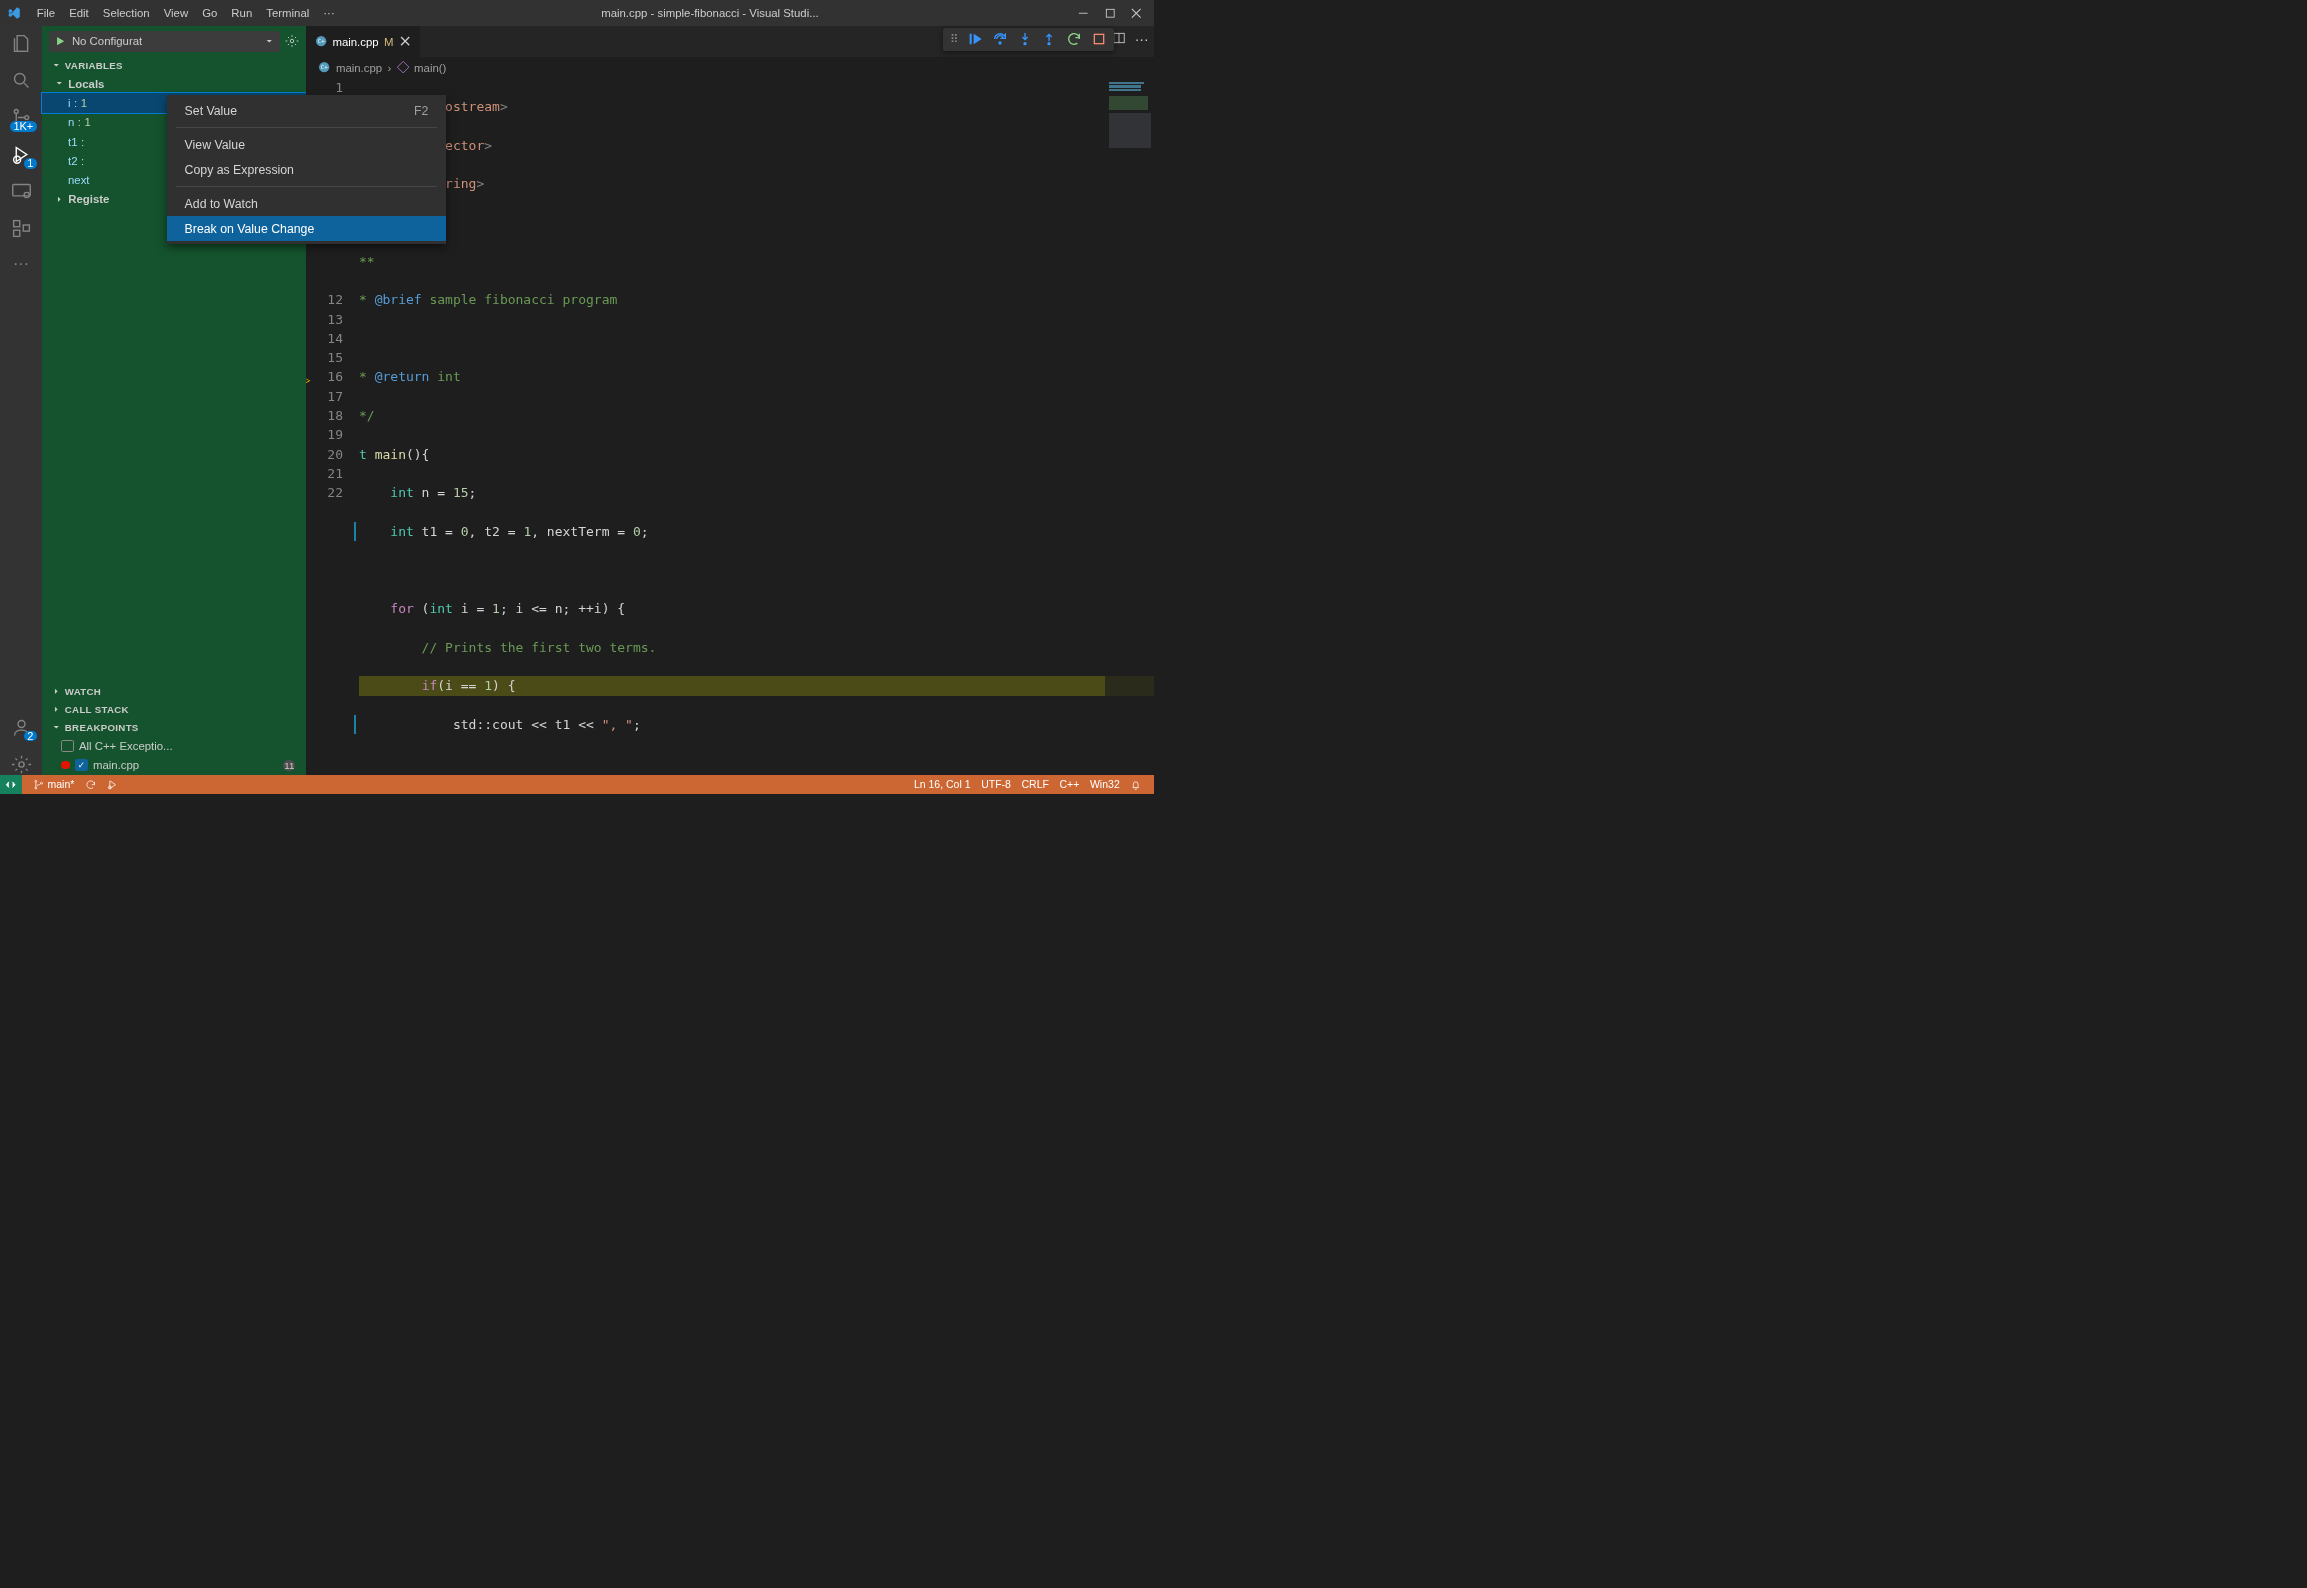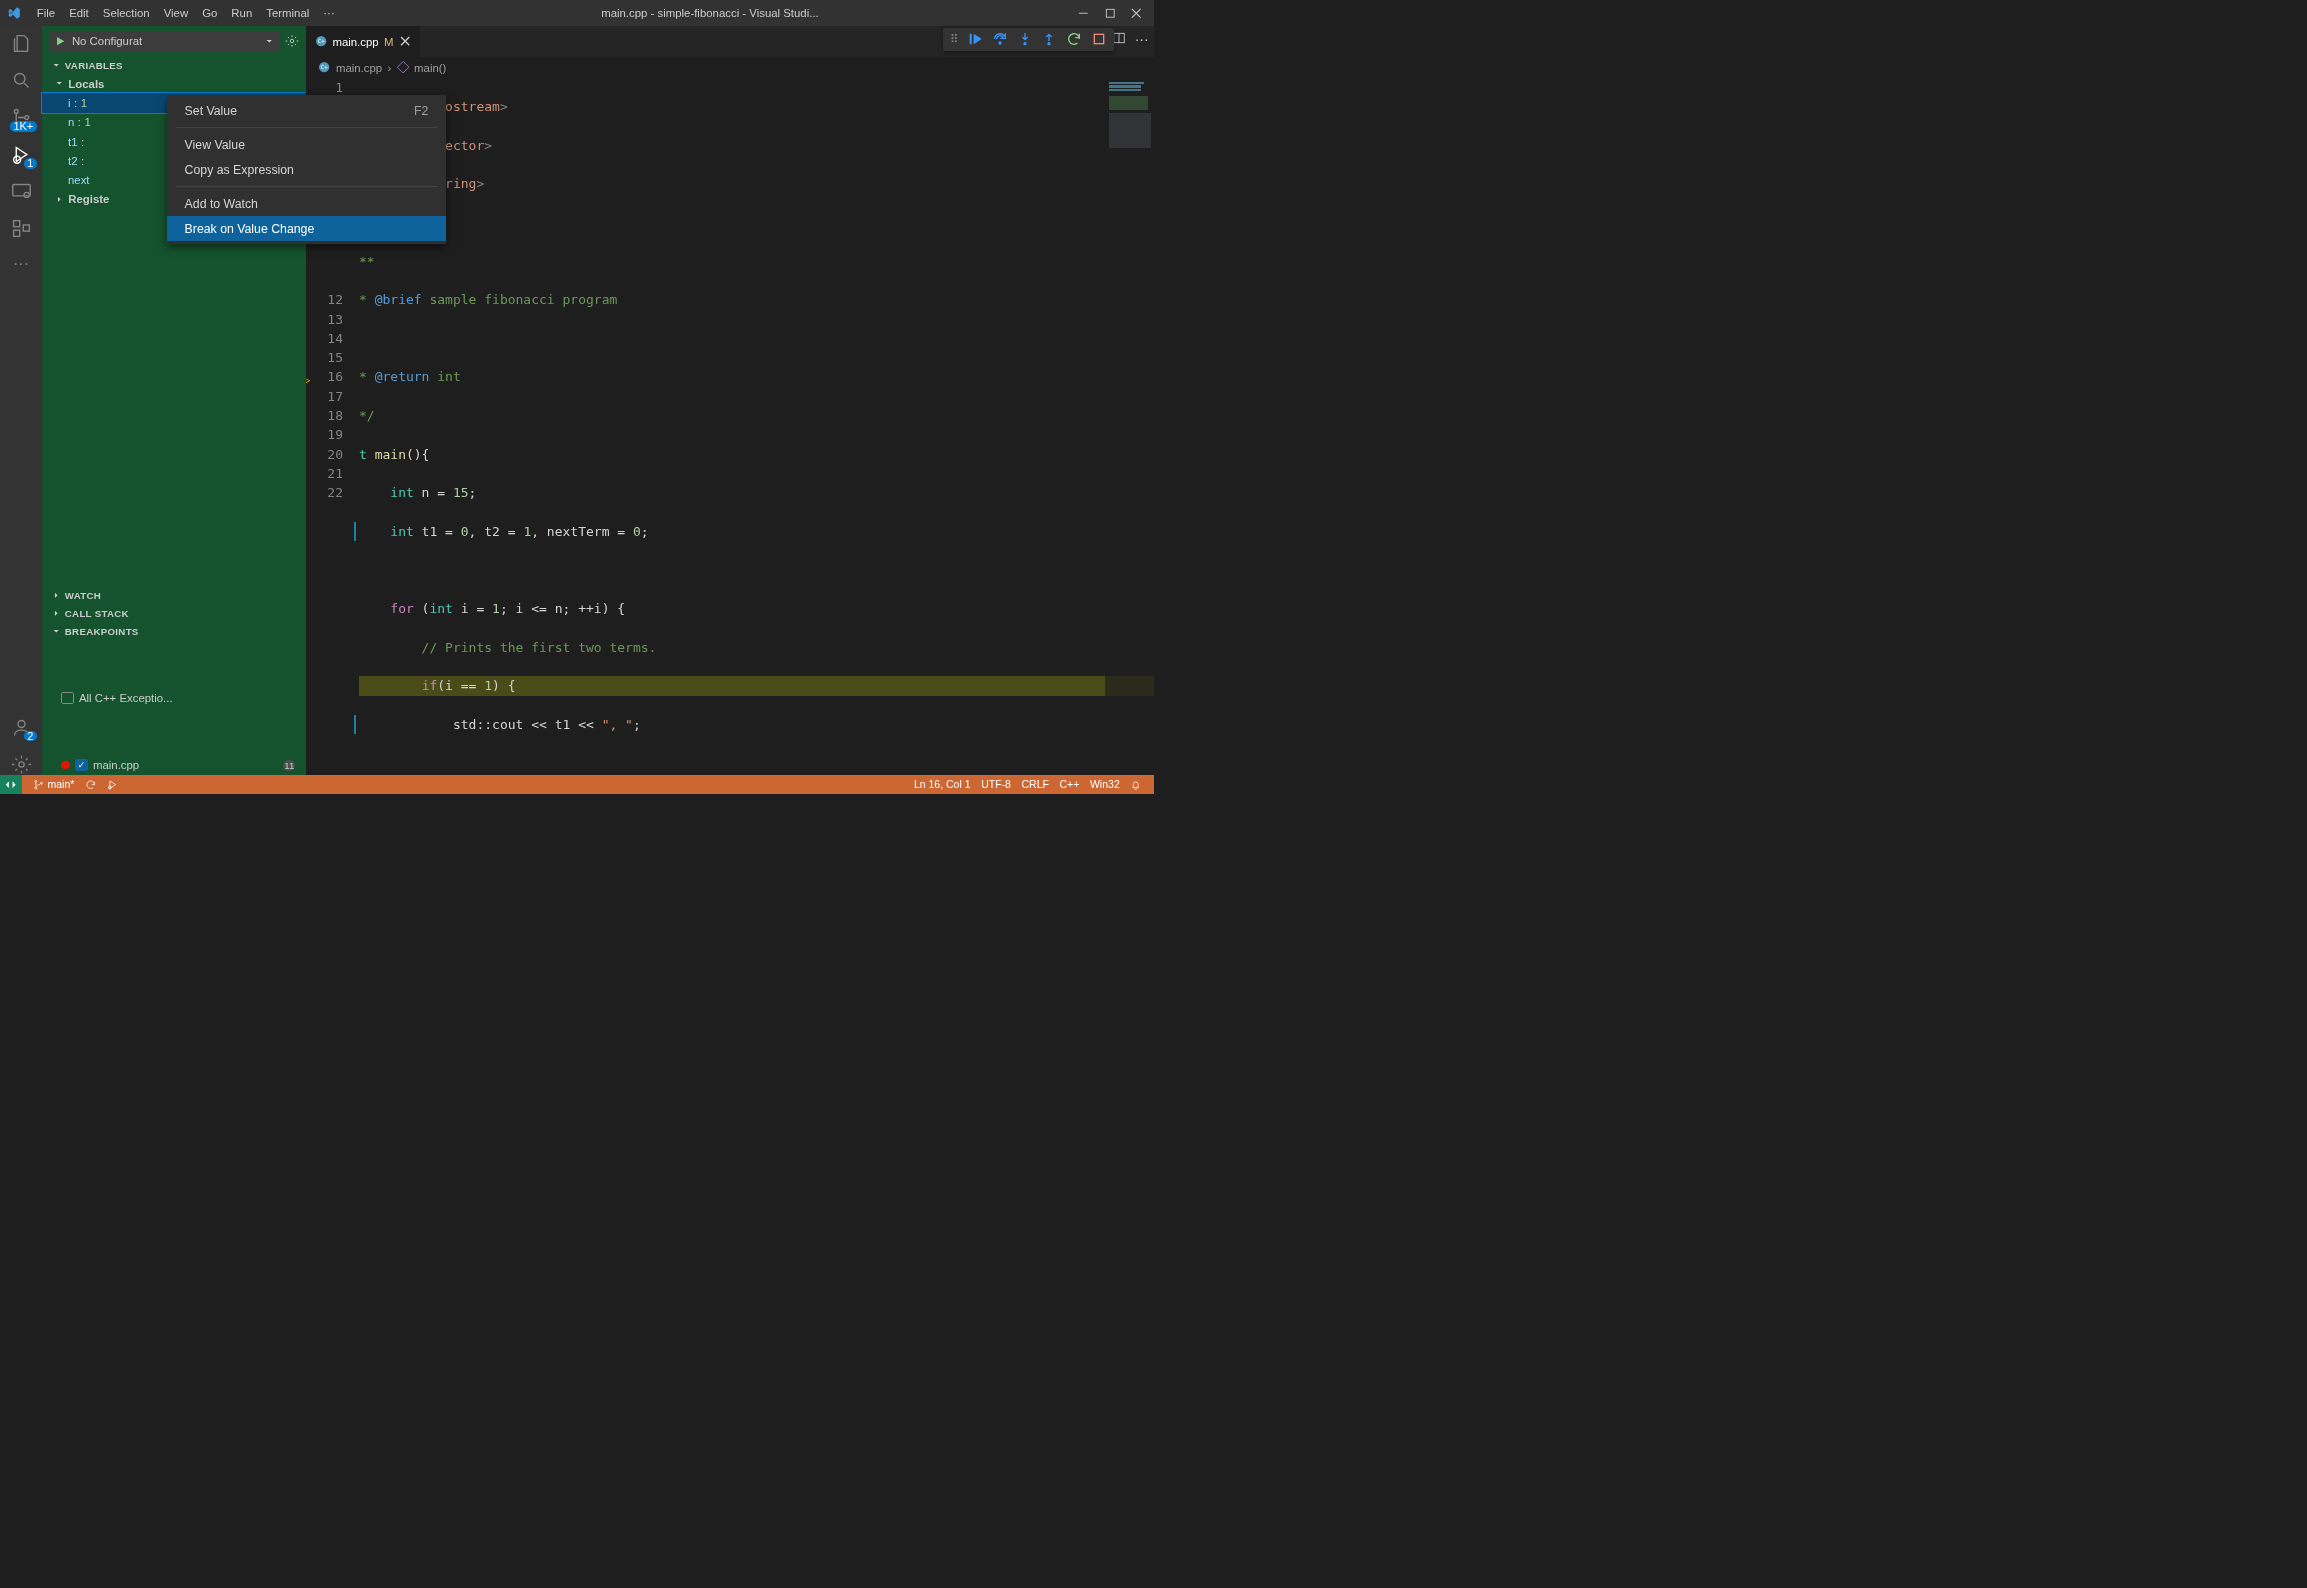--- a/index.html
+++ b/index.html
@@ -81,21 +81,21 @@
   }
   .section-body { padding: 0 0 3.5px 0; }
   .tree-row { display:flex; align-items:center; gap:3.5px; padding: 0.9px 5.3px 0.9px 12.3px; height:19.3px;}
   .tree-row.sel { background:#094771; outline:0.9px solid #007fd4; }
   .tree-row.indent1 { padding-left: 26px; }
   .var-name { color:#9cdcfe; }
   .var-colon { color:#cccccc; }
   .var-val { color:#b5cea8; }
   .var-hex { margin-left:auto; color:#999; font-size:9.7px; border:0.9px solid #555; border-radius:1.8px; padding:0 1.8px; }
   .flex-fill { flex:1; }
-  .bp-row { display:flex; align-items:center; gap:5.3px; padding:0.9px 5.3px 0.9px 19.3px; height:19.3px;margin-top:48px;}
+  .bp-row { display:flex; align-items:center; gap:5.3px; padding:0.9px 5.3px 0.9px 19.3px; height:19.3px;}
   .bp-dot { width:8.8px;height:8.8px;border-radius:50%; background:#e51400; }
   .chk { width:12.3px;height:12.3px;border:0.9px solid #888; border-radius:1.8px; display:inline-flex;align-items:center;justify-content:center;}
   .chk.on { background:#0e639c; border-color:#0e639c; color:#fff; font-size:8.8px;}
   .count-badge { background:#4d4d4d;color:#ccc;border-radius:7px;font-size:9.7px;padding:0 1px;margin-left:auto;margin-right:5.3px;}
 
   
   .editor-group { flex:1; background:#1e1e1e; display:flex; flex-direction:column; position:relative;}
   .tabs-bar { height:31px; background:#252526; display:flex; align-items:stretch; }
   .tab { display:flex;align-items:center;gap:5.3px;padding:0 8.8px;background:#1e1e1e;color:#fff;font-size:11.4px;border-right:0.9px solid #252526;}
   .tab .mod { color:#d7ba7d;}

